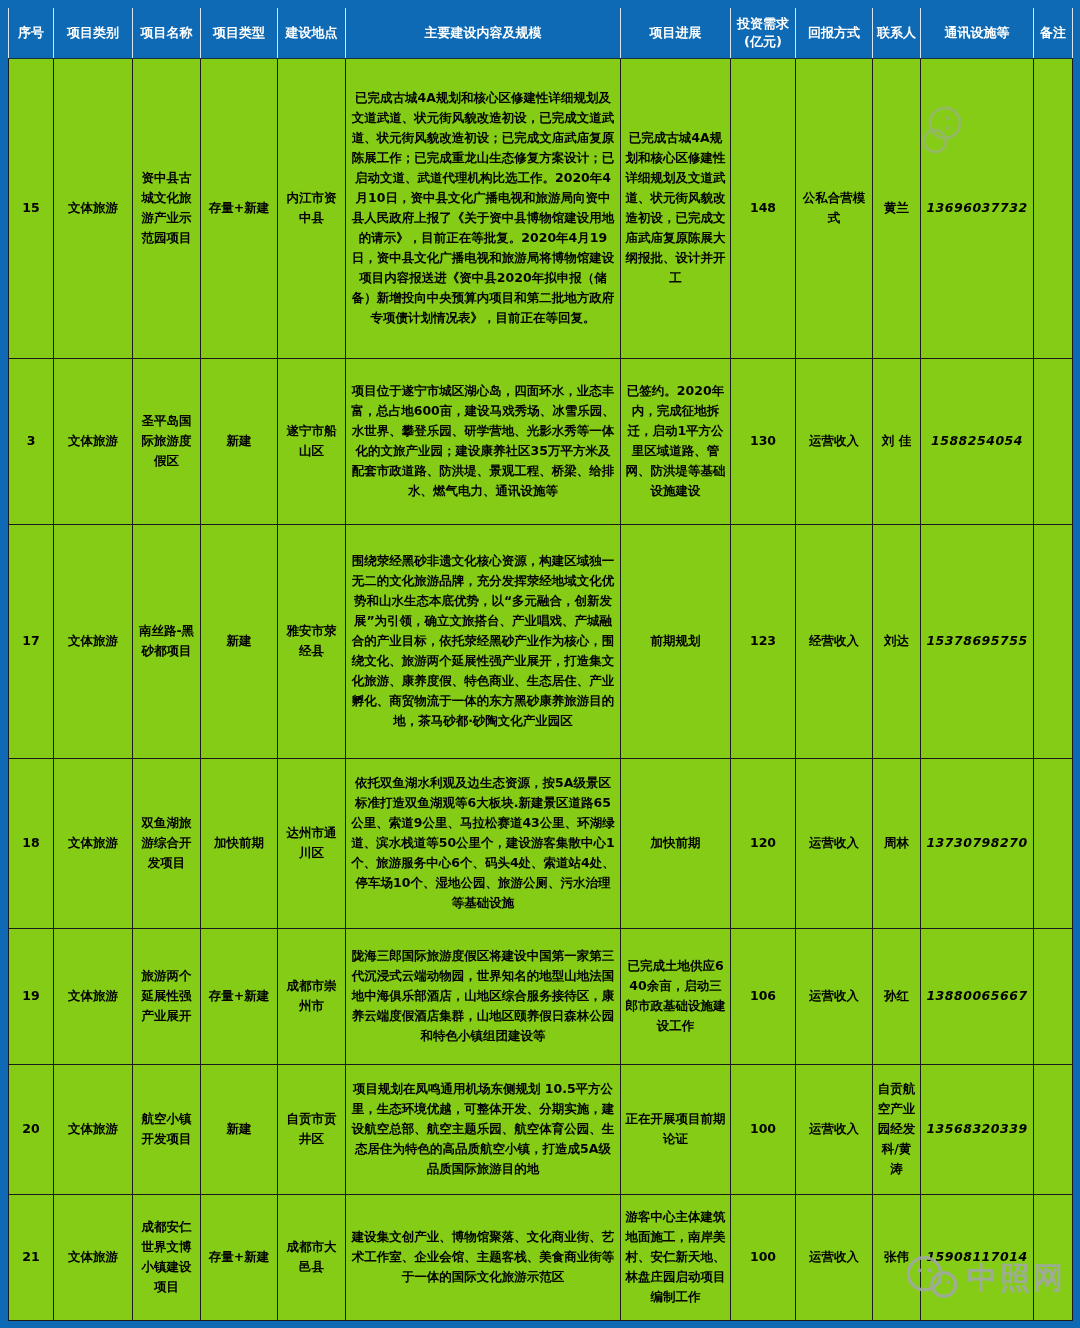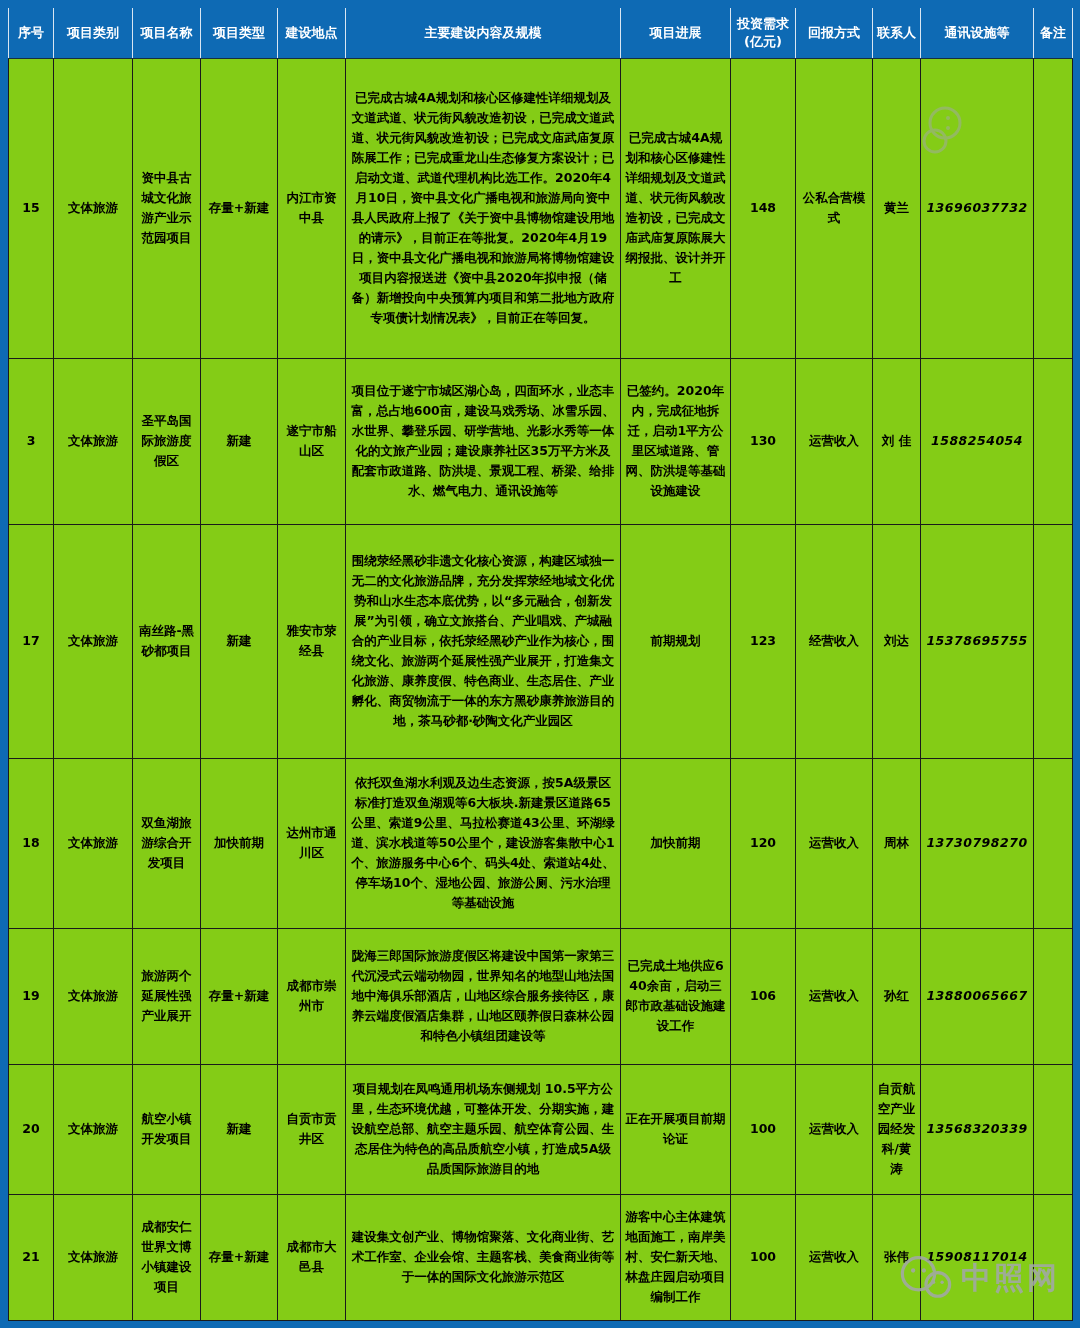--- a/index.html
+++ b/index.html
@@ -48,21 +48,21 @@
   }
   td.cell-content { text-align: justify; text-justify: inter-ideograph; margin-left: 16px; }
   td.cell-progress { text-align: left; }
   td.cell-phone { font-size: 13px; letter-spacing: 0.5px; font-style: italic; }
   .watermark {
     position: absolute;
     display: flex; align-items: center; gap: 6px;
     color: #a3a7ac; opacity: 0.85;
     pointer-events: none;
   }
-  .wm-bottom { right: 20px; bottom: 26px; }
+  .wm-bottom { right: 14px; bottom: 26px; }
   .wm-top { right: 112px; top: 108px; opacity: 0.5; transform: rotate(90deg); transform-origin: center; }
   .wm-text { font-size: 30px; font-weight: bold; letter-spacing: 3px; }
   .wm-icon svg { display: block; }
 </style>
 </head>
 <body>
 
 <div class="page">
   <table class="proj">
     <colgroup>

